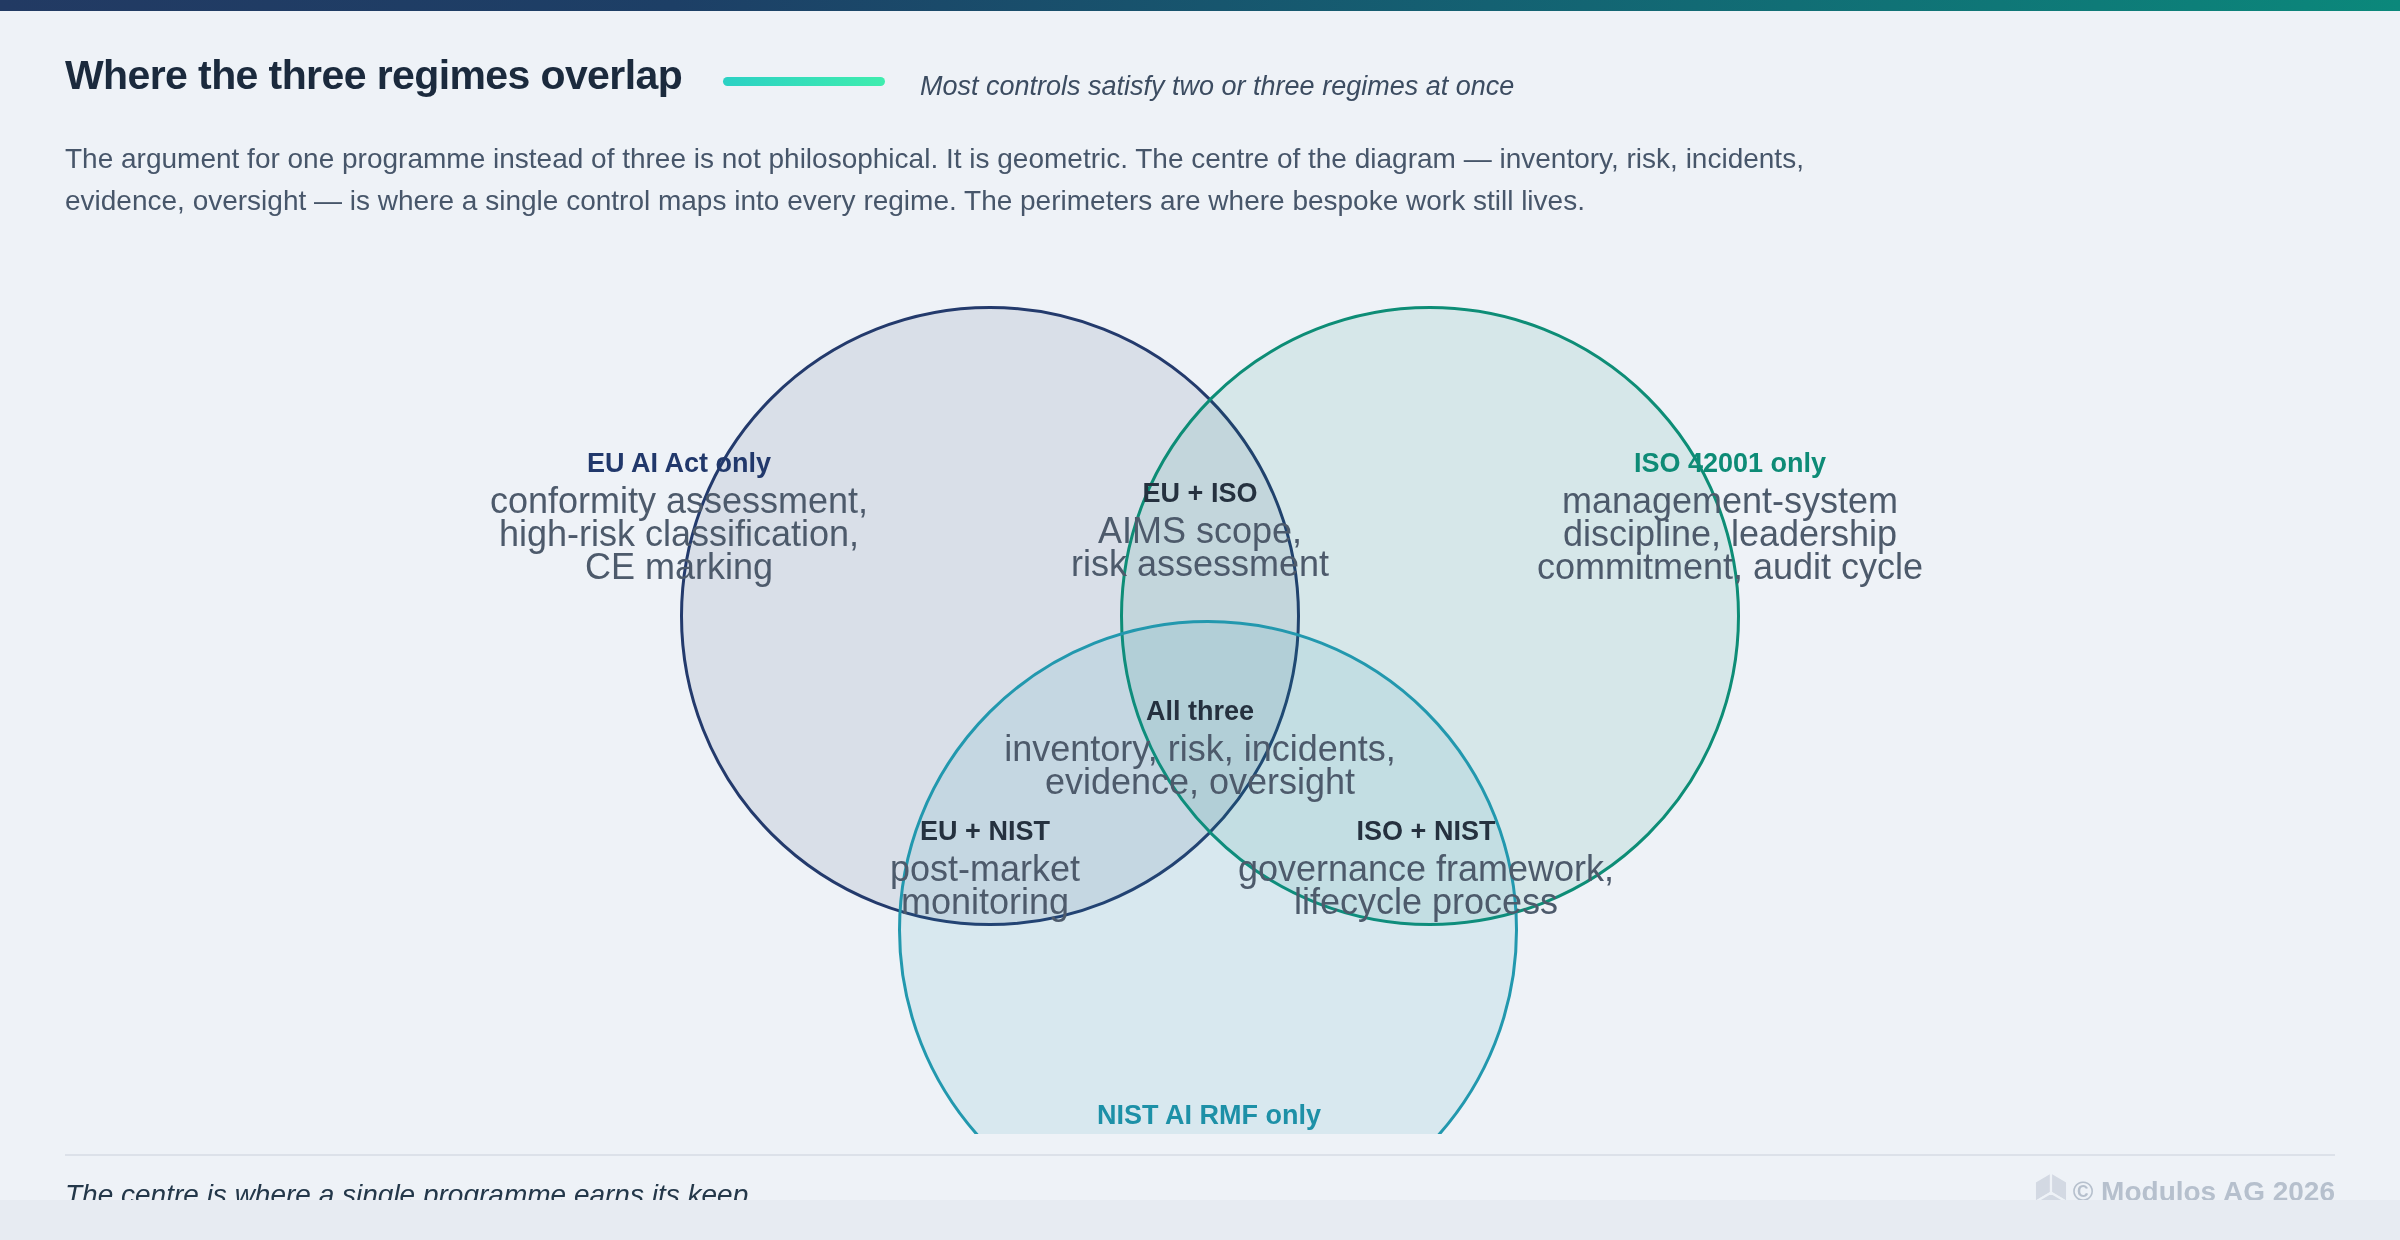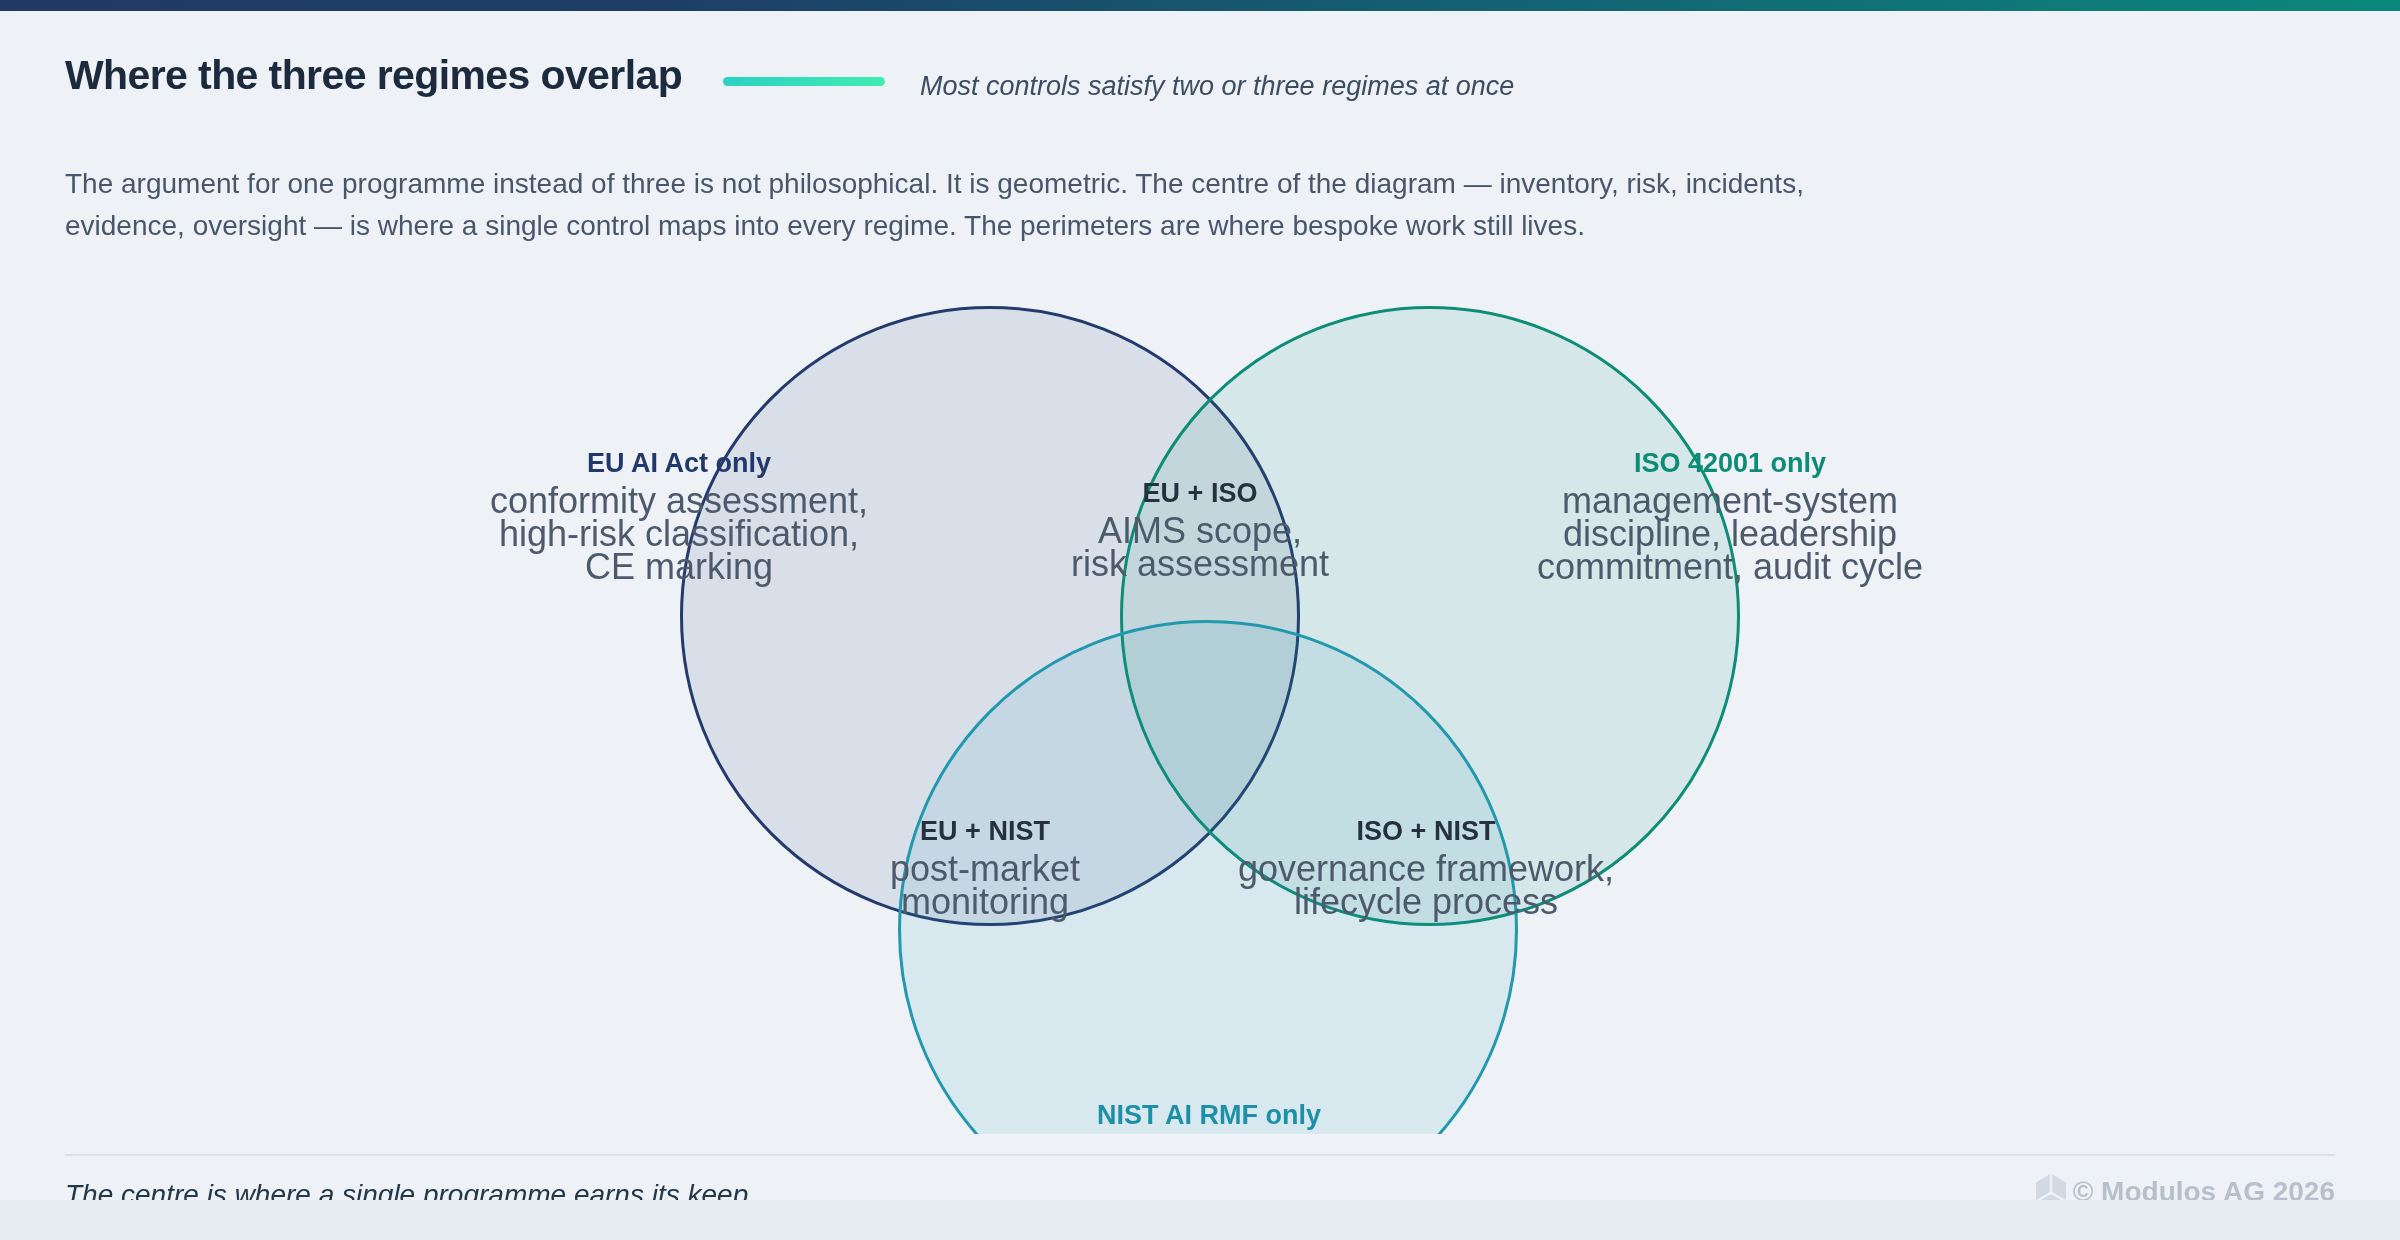--- a/index.html
+++ b/index.html
@@ -49,21 +49,20 @@
 
   
   .intro {
     position: absolute;
     left: 65px; top: 138px;
     width: 1840px;
     font-size: 28px;
     line-height: 42px;
     color: #47566a;
     white-space: pre-line;
-    margin-top: 25px;
   }
 
   
   .venn {
     position: absolute;
     left: 0; top: 0;
     width: 2400px; height: 1134px;
     overflow: hidden;
     padding-left: 24px;
   }
@@ -166,20 +165,25 @@
 risk assessment</div>
     </div>
 
     <div class="region p-iso-only">
       <div class="region-title t-iso">ISO 42001 only</div>
       <div class="region-detail">management-system
 discipline, leadership
 commitment, audit cycle</div>
     </div>
 
+    <div class="region p-all">
+      <div class="region-title">All three</div>
+      <div class="region-detail">inventory, risk, incidents,
+evidence, oversight</div>
+    </div>
 
     <div class="region p-eu-nist">
       <div class="region-title">EU + NIST</div>
       <div class="region-detail">post-market
 monitoring</div>
     </div>
 
     <div class="region p-iso-nist">
       <div class="region-title">ISO + NIST</div>
       <div class="region-detail">governance framework,

